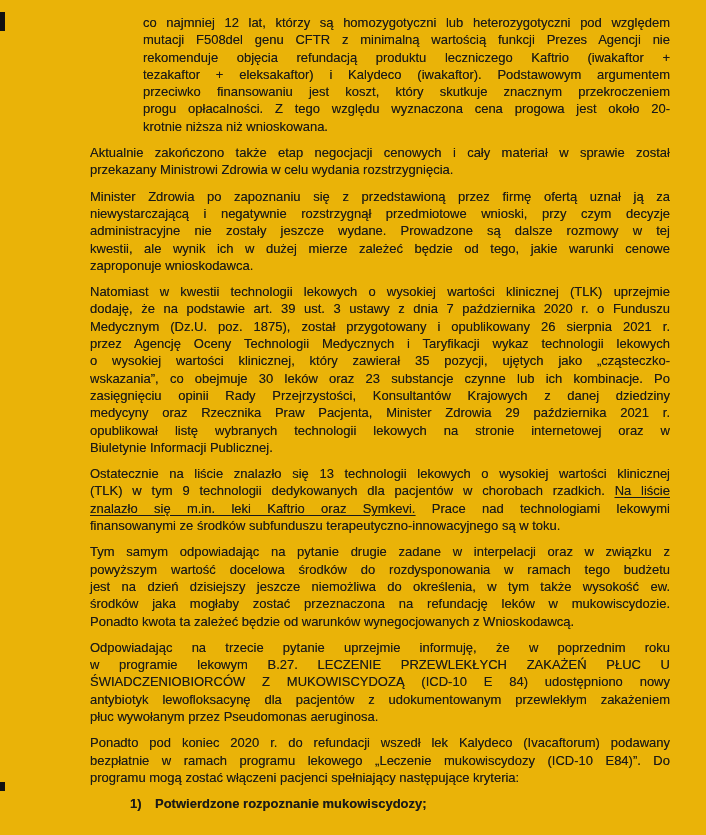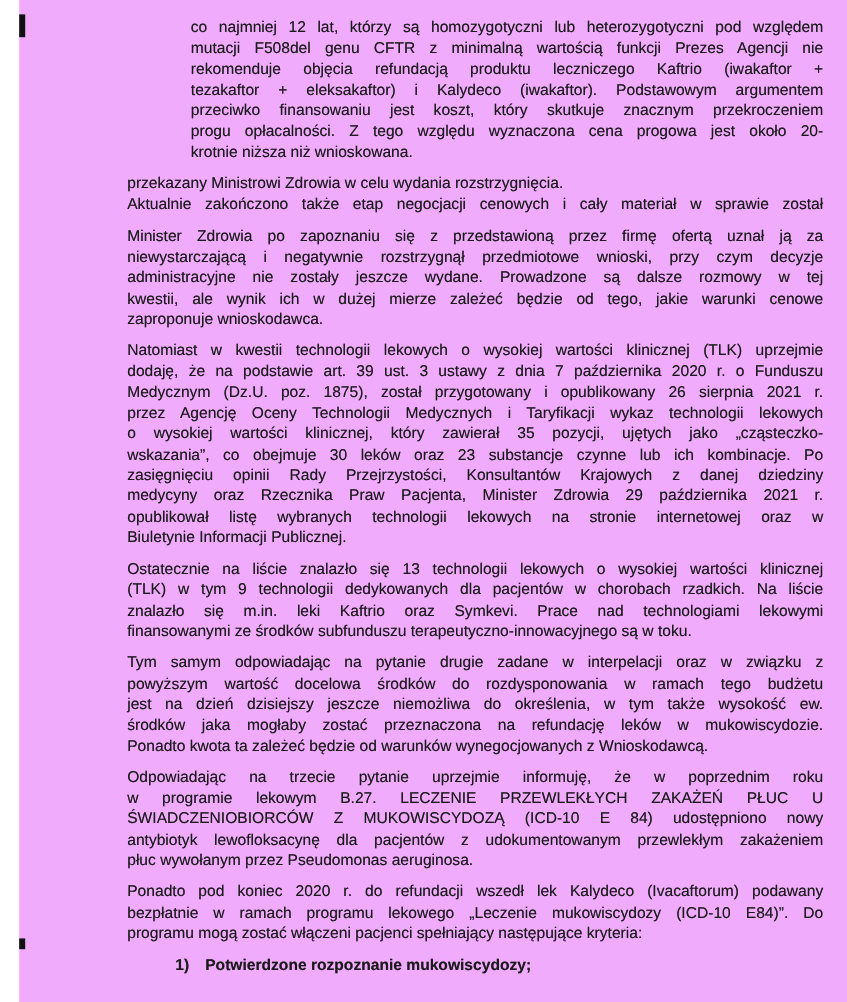--- a/index.html
+++ b/index.html
@@ -5,22 +5,21 @@
   html, body { margin: 0; padding: 0; }
   body {
     width: 706px; height: 835px;
     background: #ffffff;
     overflow: hidden;
     position: relative;
     font-family: "Liberation Sans", sans-serif;
   }
   .page {
     position: absolute; inset: 0;
-    background: #f0abfc;
-    margin-left: 16px;
+    background: #eab308;
   }
   .doc {
     position: absolute;
     left: 90px; top: 14px;
     width: 580px;
     color: #1a1a1a;
     font-size: 13px;
     line-height: 17.3px;
     text-shadow: 0 0 0.4px rgba(0,0,0,0.5);
   }
@@ -28,21 +27,21 @@
   .para.indent { padding-left: 53px; }
   .para.list { padding-left: 40px; margin-top: 2px; font-weight: bold; }
   .line {
     text-align: justify;
     text-align-last: justify;
     white-space: normal;
   }
   .line.last {
     text-align-last: left;
   }
-  .u { text-underline-offset: 2px; }
+  .u { text-decoration: underline; text-underline-offset: 2px; }
   .marker { display: inline-block; width: 25px; }
   .scan-mark {
     position: absolute;
     left: 0;
     background: #111111;
   }
   .scan-mark.top { top: 12px; width: 5px; height: 19px; }
   .scan-mark.bottom { top: 782px; width: 5px; height: 9px; }
 </style>
 </head>
@@ -55,22 +54,22 @@
       <div class="para indent">
         <div class="line"><span>co najmniej 12 lat, którzy są homozygotyczni lub heterozygotyczni pod względem</span></div>
         <div class="line"><span>mutacji F508del genu CFTR z minimalną wartością funkcji Prezes Agencji nie</span></div>
         <div class="line"><span>rekomenduje objęcia refundacją produktu leczniczego Kaftrio (iwakaftor +</span></div>
         <div class="line"><span>tezakaftor + eleksakaftor) i Kalydeco (iwakaftor). Podstawowym argumentem</span></div>
         <div class="line"><span>przeciwko finansowaniu jest koszt, który skutkuje znacznym przekroczeniem</span></div>
         <div class="line"><span>progu opłacalności. Z tego względu wyznaczona cena progowa jest około 20-</span></div>
         <div class="line last"><span>krotnie niższa niż wnioskowana.</span></div>
       </div>
       <div class="para">
+        <div class="line"><span>Aktualnie zakończono także etap negocjacji cenowych i cały materiał w sprawie został</span></div>
         <div class="line last"><span>przekazany Ministrowi Zdrowia w celu wydania rozstrzygnięcia.</span></div>
-        <div class="line"><span>Aktualnie zakończono także etap negocjacji cenowych i cały materiał w sprawie został</span></div>
       </div>
       <div class="para">
         <div class="line"><span>Minister Zdrowia po zapoznaniu się z przedstawioną przez firmę ofertą uznał ją za</span></div>
         <div class="line"><span>niewystarczającą i negatywnie rozstrzygnął przedmiotowe wnioski, przy czym decyzje</span></div>
         <div class="line"><span>administracyjne nie zostały jeszcze wydane. Prowadzone są dalsze rozmowy w tej</span></div>
         <div class="line"><span>kwestii, ale wynik ich w dużej mierze zależeć będzie od tego, jakie warunki cenowe</span></div>
         <div class="line last"><span>zaproponuje wnioskodawca.</span></div>
       </div>
       <div class="para">
         <div class="line"><span>Natomiast w kwestii technologii lekowych o wysokiej wartości klinicznej (TLK) uprzejmie</span></div>

